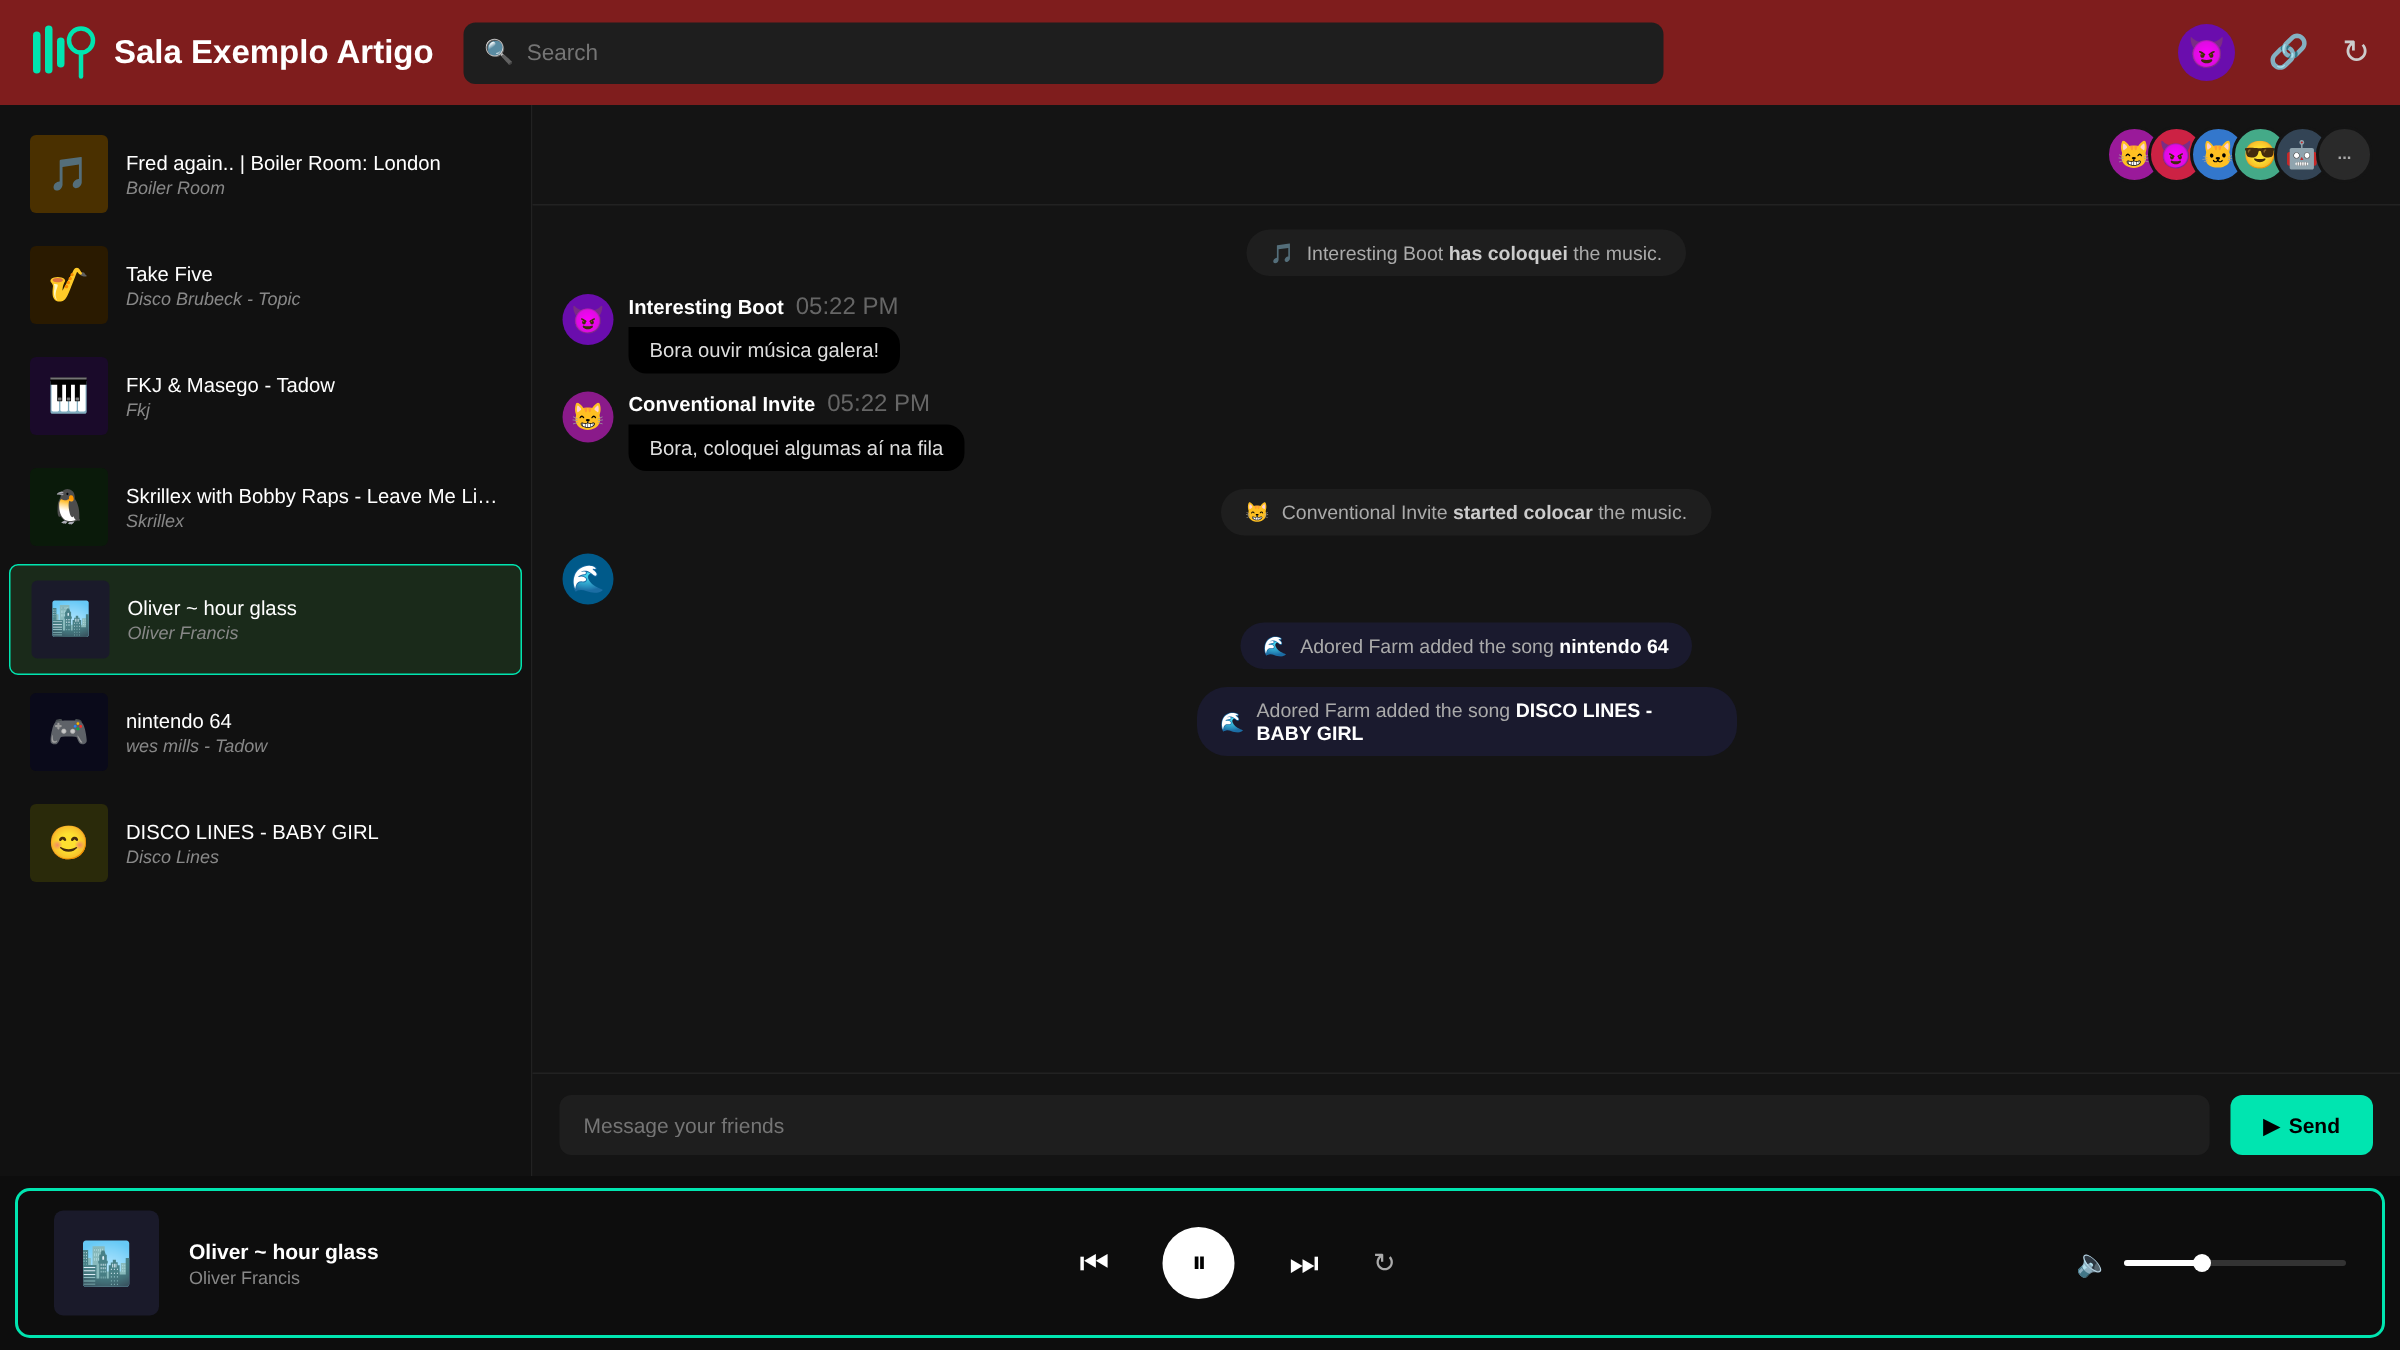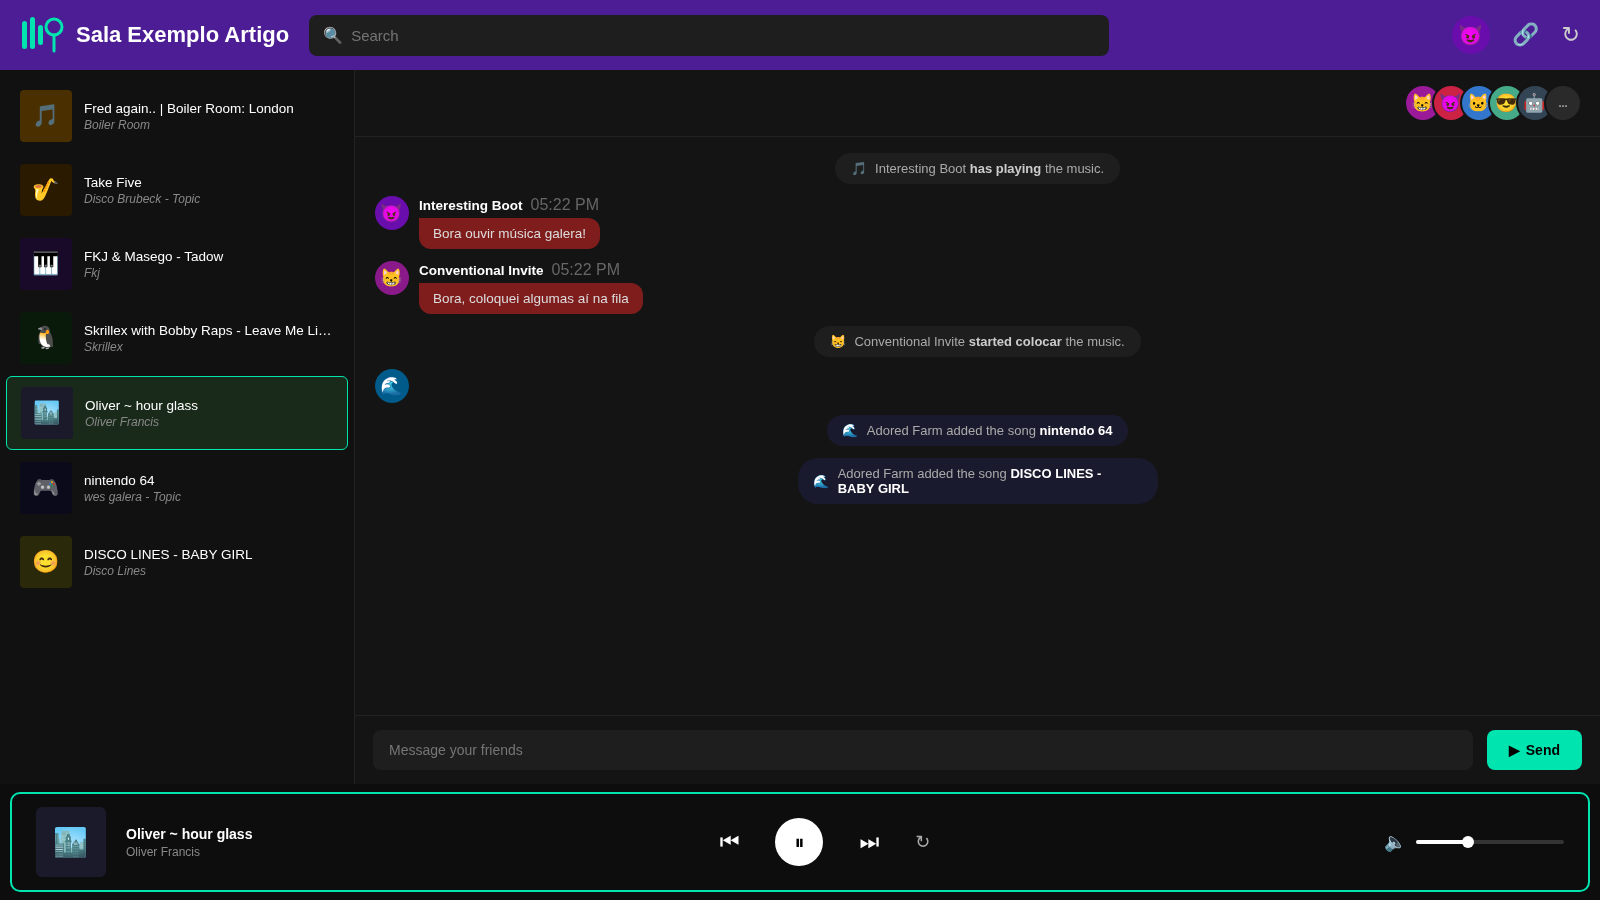--- a/index.html
+++ b/index.html
@@ -12,21 +12,21 @@
       overflow: hidden;
       display: flex;
       flex-direction: column;
     }
 
     
     .header {
       display: flex;
       align-items: center;
       padding: 10px 20px;
-      background: #4c1d95;
+      background: #7f1d1d;
       height: 70px;
       gap: 20px;
       flex-shrink: 0;
     }
     .logo-area {
       display: flex;
       align-items: center;
       gap: 12px;
       min-width: 260px;
     }
@@ -235,21 +235,21 @@
     .user-name {
       font-size: 13.5px;
       font-weight: 600;
       color: #fff;
     }
     .user-time {
       font-size: 16px;
       color: #666;
     }
     .user-msg-bubble {
-      background: #7f1d1d;
+      background: #000000;
       border-radius: 0 12px 12px 12px;
       padding: 8px 14px;
       font-size: 13.5px;
       color: #ddd;
       max-width: 450px;
     }
 
     
     .song-added-msg {
       display: flex;
@@ -454,21 +454,21 @@
     <div class="song-thumb thumb-oliver">🏙️</div>
     <div class="song-info">
       <div class="song-title">Oliver ~ hour glass</div>
       <div class="song-artist">Oliver Francis</div>
     </div>
   </div>
       <div class="song-item">
     <div class="song-thumb thumb-nintendo">🎮</div>
     <div class="song-info">
       <div class="song-title">nintendo 64</div>
-      <div class="song-artist">wes galera - Topic</div>
+      <div class="song-artist">wes mills - Tadow</div>
     </div>
   </div>
       <div class="song-item">
     <div class="song-thumb thumb-disco">😊</div>
     <div class="song-info">
       <div class="song-title">DISCO LINES - BABY GIRL</div>
       <div class="song-artist">Disco Lines</div>
     </div>
   </div>
     </div>
@@ -482,21 +482,21 @@
           <div class="avatar-bubble" style="background: rgb(68, 170, 136);">😎</div>
           <div class="avatar-bubble" style="background: rgb(51, 68, 85);">🤖</div>
           <div class="avatar-bubble avatar-more">...</div>
         </div>
     </div>
     <div class="chat-messages" id="chat-messages">
         <div class="system-msg">
       <div class="system-msg-bubble">
         <span>🎵</span>
         <span>
-          Interesting Boot <span class="bold">has playing</span> the music.
+          Interesting Boot <span class="bold">has coloquei</span> the music.
         </span>
       </div>
     </div>
         <div class="user-msg">
       <div class="user-avatar" style="background:#6a0dad">😈</div>
       <div class="user-msg-content">
         <div class="user-msg-header">
           <span class="user-name">Interesting Boot</span>
           <span class="user-time">05:22 PM</span>
         </div>

